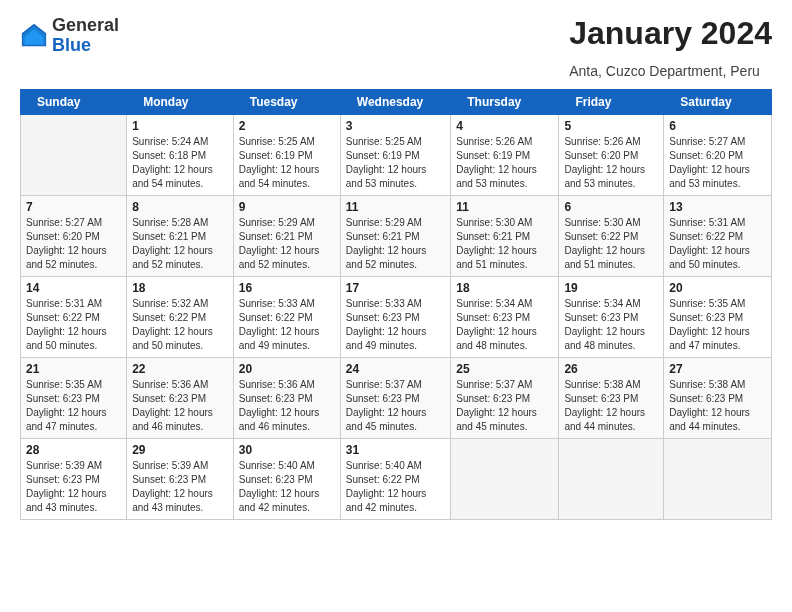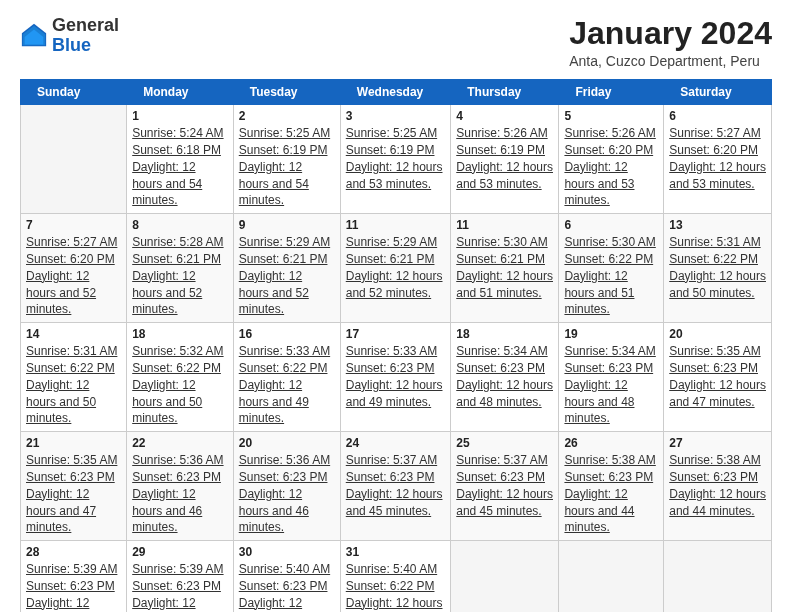--- a/index.html
+++ b/index.html
@@ -41,21 +41,21 @@
     }
     .main-title {
       font-size: 32px;
       font-weight: bold;
       color: #222;
       line-height: 1.1;
     }
     .subtitle {
       font-size: 14px;
       color: #444;
-      margin-top: 2px;
+      margin-top: 12px;
     }
     .calendar {
       width: 100%;
       border-collapse: collapse;
       font-size: 10.5px;
     }
     .calendar thead tr th {
       background: #1565c0;
       color: #fff;
       padding: 5px 16px;
@@ -77,23 +77,22 @@
     }
     .day-number {
       font-weight: bold;
       font-size: 12px;
       color: #222;
       display: block;
       margin-bottom: 2px;
     }
     .day-info {
       color: #333;
-      font-size: 12px;
+      font-size: 10px;
       line-height: 1.4;
-      text-decoration: underline;
     }
     .empty-cell {
       background: #f5f5f5 !important;
     }
   </style>
 </head>
 <body>
 
 <div class="page">
   <div class="header">

